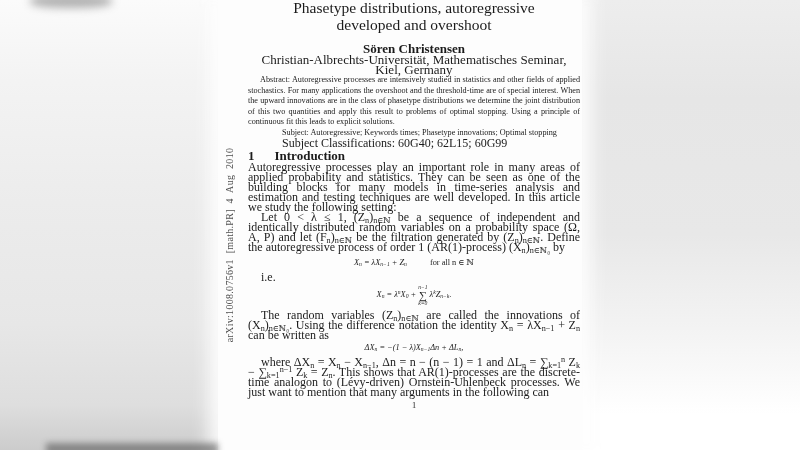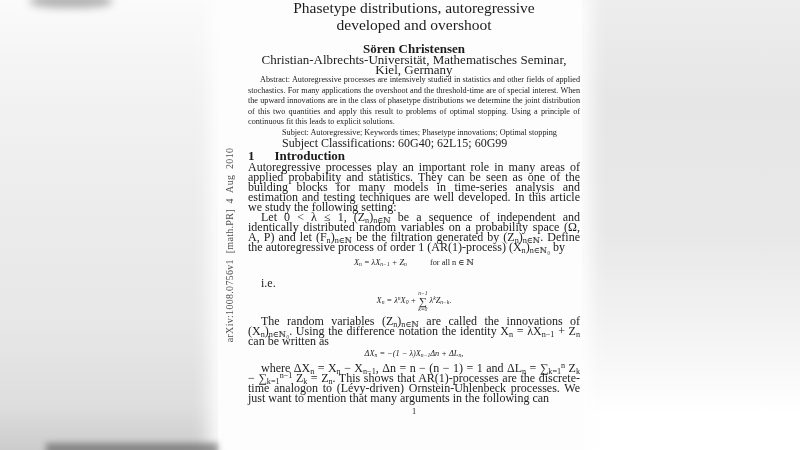--- a/index.html
+++ b/index.html
@@ -76,21 +76,21 @@
     <p class="subj"><span class="lbl">Subject Classifications:</span> <span>60G40; 62L15; 60G99</span></p>
 
     <h2 class="heading"><span class="num">1</span><span>Introduction</span></h2>
 
     <p class="body first">Autoregressive processes play an important role in many areas of applied probability and statistics. They can be seen as one of the building blocks for many models in time-series analysis and estimation and testing techniques are well developed. In this article we study the following setting:</p>
 
     <p class="body indent">Let 0 &lt; λ ≤ 1, (Z<sub>n</sub>)<sub>n∈ℕ</sub> be a sequence of independent and identically distributed random variables on a probability space (Ω, A, P) and let (F<sub>n</sub>)<sub>n∈ℕ</sub> be the filtration generated by (Z<sub>n</sub>)<sub>n∈ℕ</sub>. Define the autoregressive process of order 1 (AR(1)-process) (X<sub>n</sub>)<sub>n∈ℕ₀</sub> by</p>
 
     <div class="equation" style="margin-top:6px"><span>X<sub>n</sub> = λX<sub>n−1</sub> + Z<sub>n</sub></span><span class="roman">for all n ∈ ℕ</span></div>
 
-    <p class="body indent" style="margin-top:10px">i.e.</p>
+    <p class="body indent" style="margin-top:4px">i.e.</p>
 
     <div class="equation eq2" style="margin-top:2px">
       <span>X<sub>n</sub> = λ<sup>n</sup>X<sub>0</sub> +</span>
       <span class="sum">
         <span class="sum-top">n−1</span>
         <span class="sum-sigma">∑</span>
         <span class="sum-bot">k=0</span>
       </span>
       <span>λ<sup>k</sup>Z<sub>n−k</sub>.</span>
     </div>

